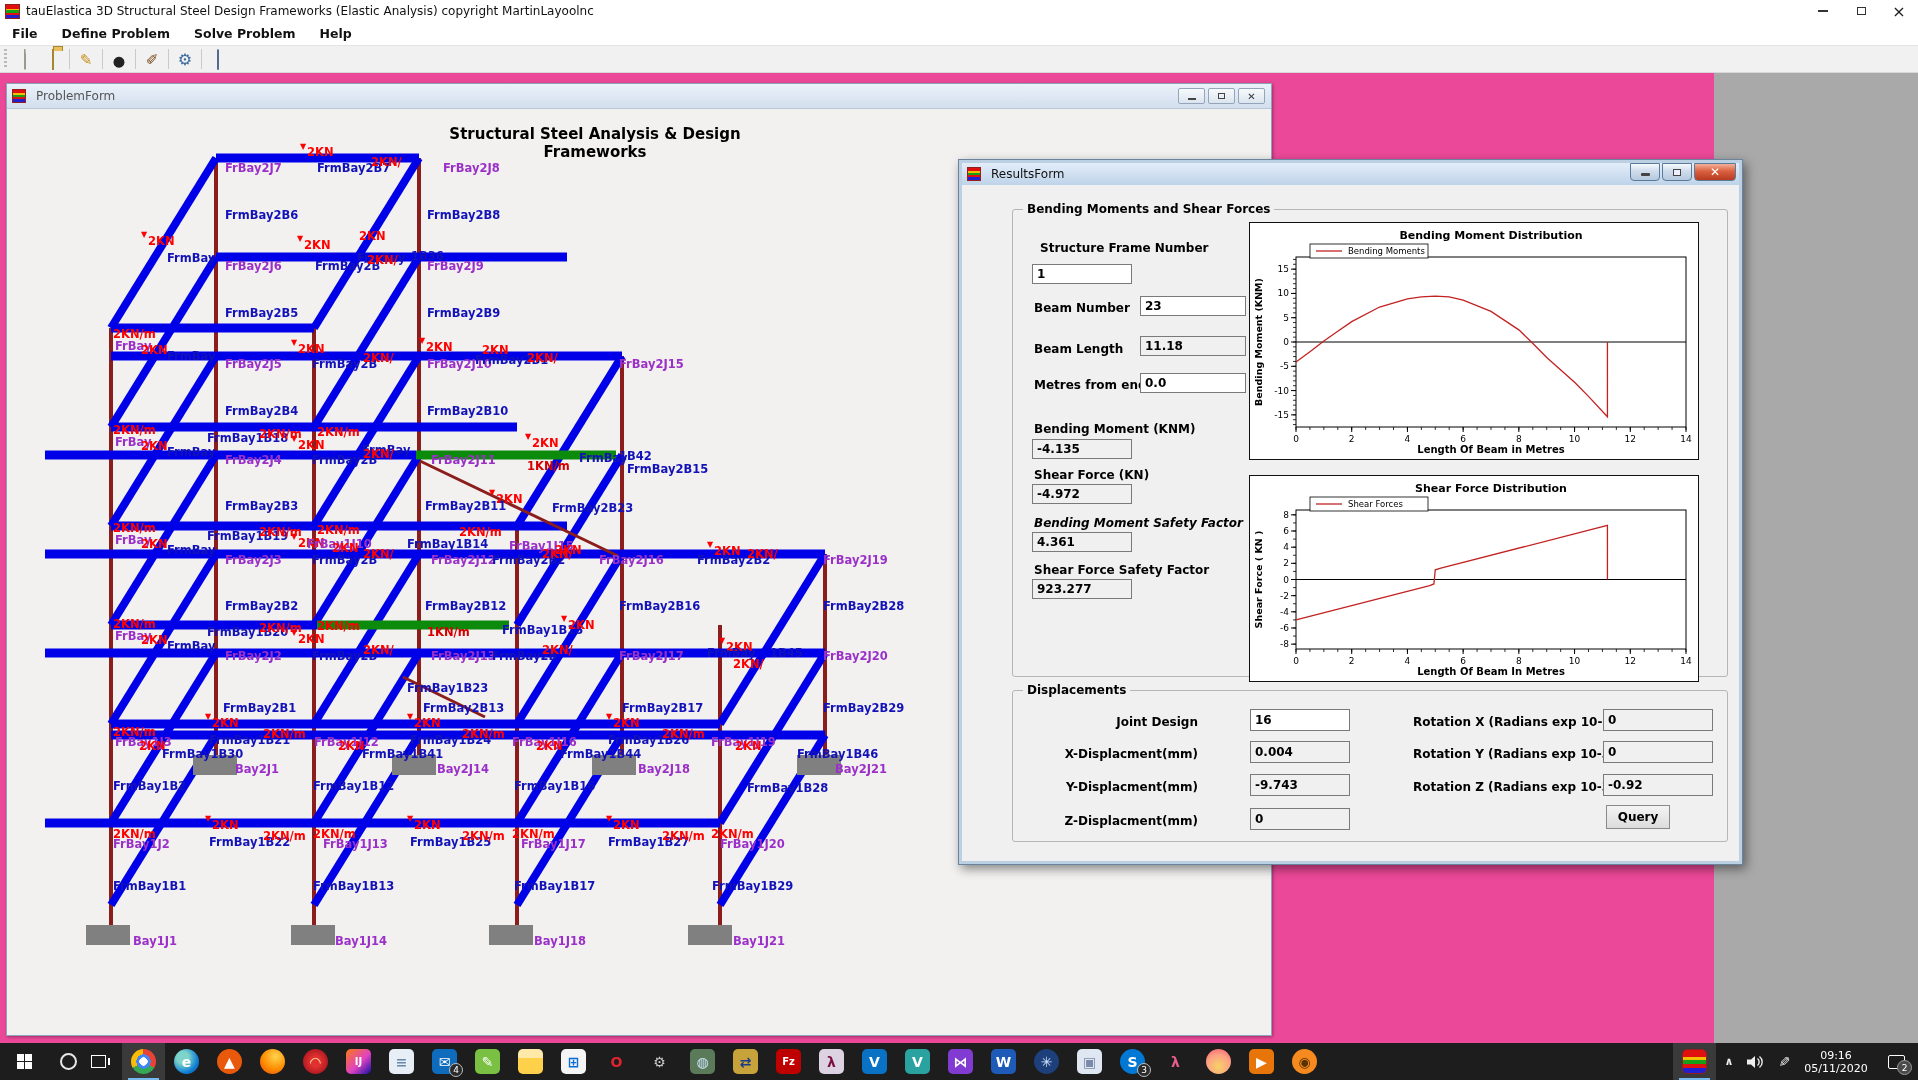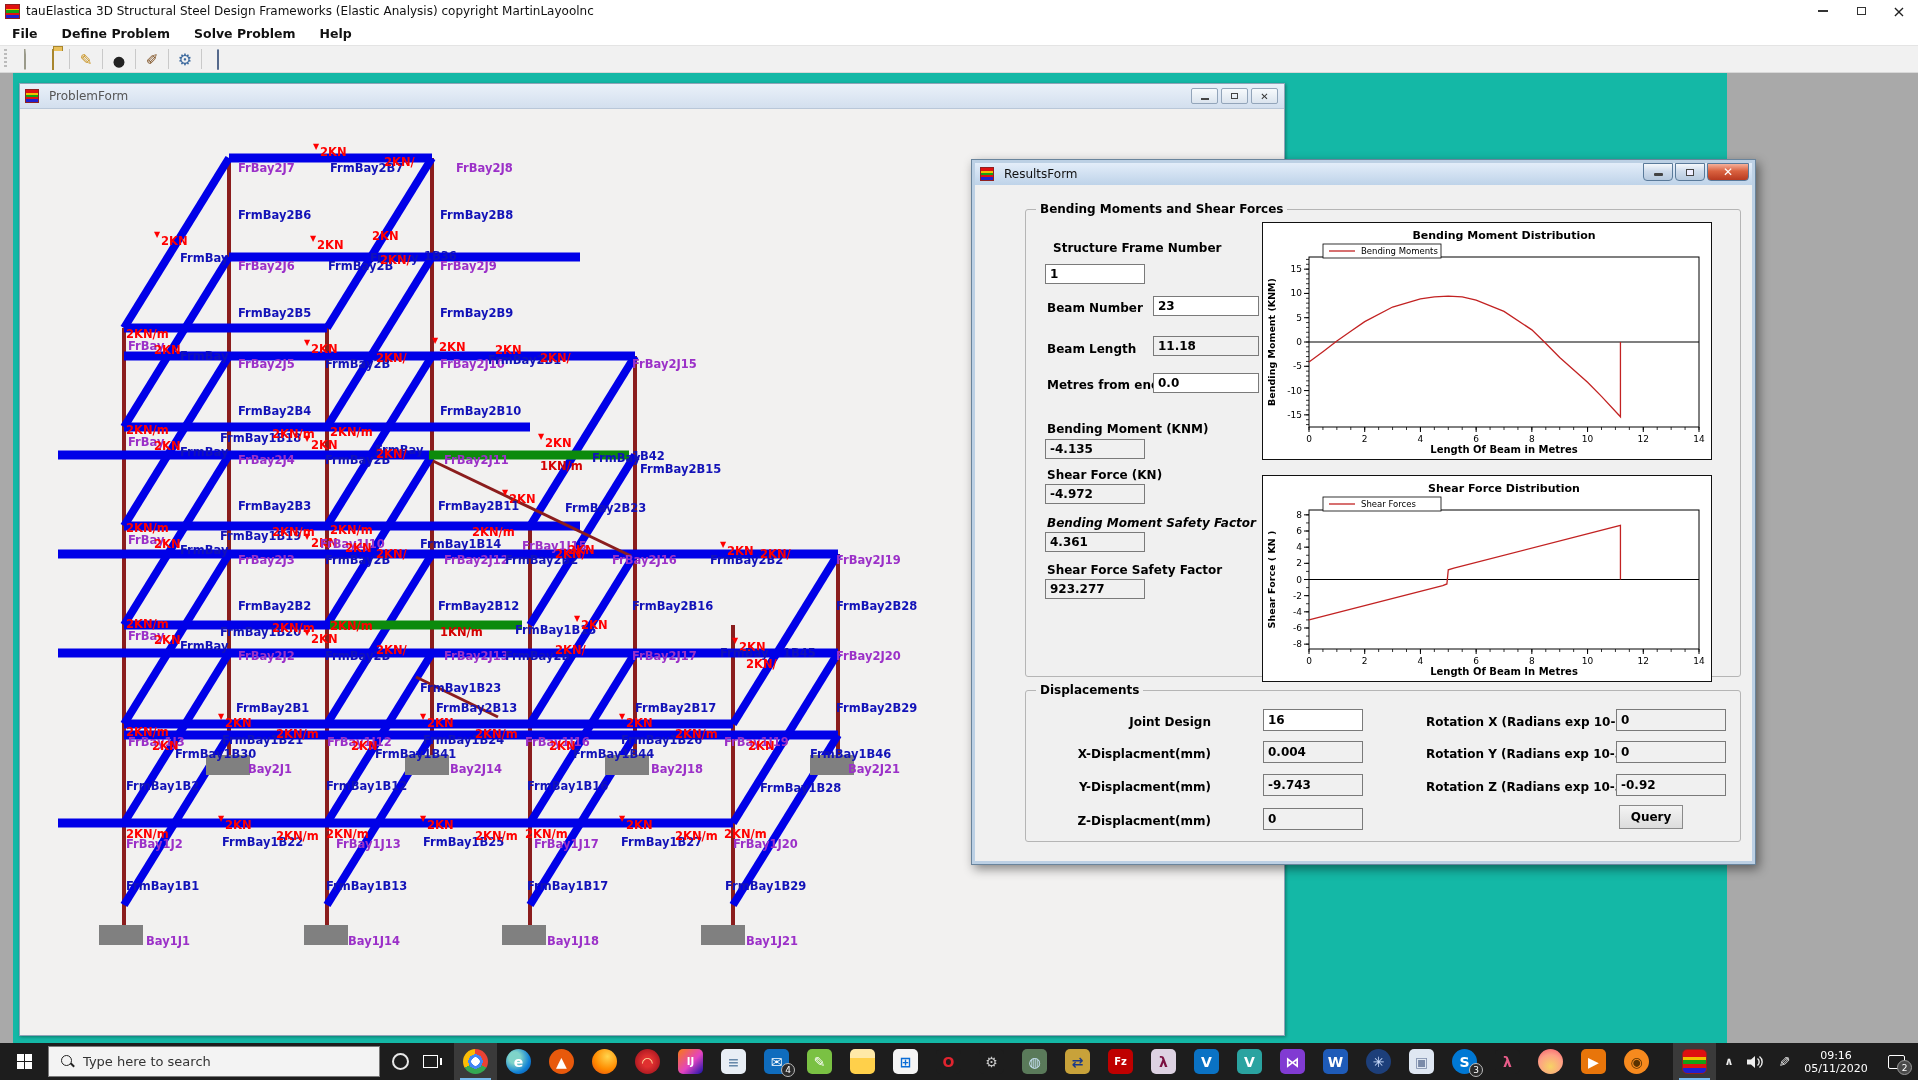--- a/index.html
+++ b/index.html
@@ -28,21 +28,21 @@
   .tsep { width:1px; height:20px; background:#c9c9c9; margin:0 2px; }
   .icon-file { width:13px; height:16px; background:#fdfdf5; border:1px solid #9a9a8a;
     clip-path:polygon(0 0,70% 0,100% 28%,100% 100%,0 100%); }
   .icon-folder { width:17px; height:12px; background:#e9c05a; border:1px solid #a8862e; position:relative; }
   .icon-folder::before { content:""; position:absolute; left:0; top:-4px; width:8px; height:4px;
     background:#e9c05a; border:1px solid #a8862e; border-bottom:none; }
   .glyph { font-size:15px; line-height:1; }
   .icon-book { width:18px; height:12px; background:linear-gradient(90deg,#cfd8e8 0 49%,#8899bb 49% 51%,#cfd8e8 51%);
     border:1px solid #55698c; border-radius:2px 2px 0 0; transform:perspective(20px) rotateX(30deg); }
   
-  #mdi { position:absolute; left:0; top:73px; width:1714px; height:970px; background:#14b8a6;margin-left:13px; }
+  #mdi { position:absolute; left:0; top:73px; width:1714px; height:970px; background:#ec4899; }
   
   #problem-form { position:absolute; left:6px; top:10px; width:1266px; height:953px;
     background:#f2f1f0; border:1px solid #8fa3b8; box-shadow:1px 1px 3px rgba(0,0,0,.35); }
   #pf-title { height:25px; background:linear-gradient(#eaf1f9,#d3dfee);
     border-bottom:1px solid #b9c7d8; display:flex; align-items:center; }
   #pf-title .appicon { width:14px; height:14px; }
   #pf-title-text { font-size:12px; color:#555; }
   #pf-buttons { margin-left:auto; display:flex; gap:3px; margin-right:6px; }
   .pfb { width:27px; height:16px; border:1px solid #93a5ba; border-radius:2px;
     background:linear-gradient(#f7fafc,#dbe4ee); display:flex; align-items:center; justify-content:center;
@@ -192,20 +192,21 @@
         <div class="pfb">
             <span class="bar"></span>
           </div>
         <div class="pfb">
             <span class="sq"></span>
           </div>
         <div class="pfb">✕</div>
       </div>
     </div>
     <div id="pf-client">
+      <div id="pf-heading">Structural Steel Analysis &amp; Design Frameworks</div>
       <svg id="frame-svg" width="1264" height="926">
         <g stroke="#8b1d1d" stroke-width="4">
           <line x1="209" y1="49" x2="209" y2="646"></line>
             <line x1="412" y1="49" x2="412" y2="646"></line>
           <line x1="615" y1="247" x2="615" y2="646"></line>
             <line x1="818" y1="445" x2="818" y2="646"></line>
           <line x1="104" y1="219" x2="104" y2="816"></line>
             <line x1="307" y1="219" x2="307" y2="816"></line>
           <line x1="510" y1="417" x2="510" y2="816"></line>
             <line x1="713" y1="516" x2="713" y2="816"></line>
@@ -734,24 +735,20 @@
 
 <div id="taskbar">
   <div id="start-btn">
     <div id="start-glyph">
         <i></i>
         <i></i>
         <i></i>
         <i></i>
       </div>
   </div>
-  <div id="search-box">
-    <div id="search-icon"></div>
-    <div id="search-text">Type here to search</div>
-  </div>
   <div id="cortana"></div>
   <div id="taskview"></div>
   <div id="tb-icons">
       <div class="tb-slot active">
         <div class="tb-ic round" style="background: radial-gradient(circle, rgb(255, 255, 255) 0px, rgb(255, 255, 255) 23%, rgb(66, 133, 244) 24%, rgb(66, 133, 244) 40%, rgba(0, 0, 0, 0) 41%), conic-gradient(rgb(234, 67, 53) 0deg, rgb(234, 67, 53) 120deg, rgb(52, 168, 83) 120deg, rgb(52, 168, 83) 240deg, rgb(251, 188, 5) 240deg, rgb(251, 188, 5) 360deg); color: rgb(255, 255, 255); font-size: 14px;"></div>
       </div>
       <div class="tb-slot">
         <div class="tb-ic round" style="background: radial-gradient(circle at 35% 35%, rgb(127, 212, 201) 0px, rgb(127, 212, 201) 25%, rgb(14, 127, 214) 65%, rgb(16, 70, 140)); color: rgb(255, 255, 255); font-size: 14px;">e</div>
       </div>
       <div class="tb-slot">

